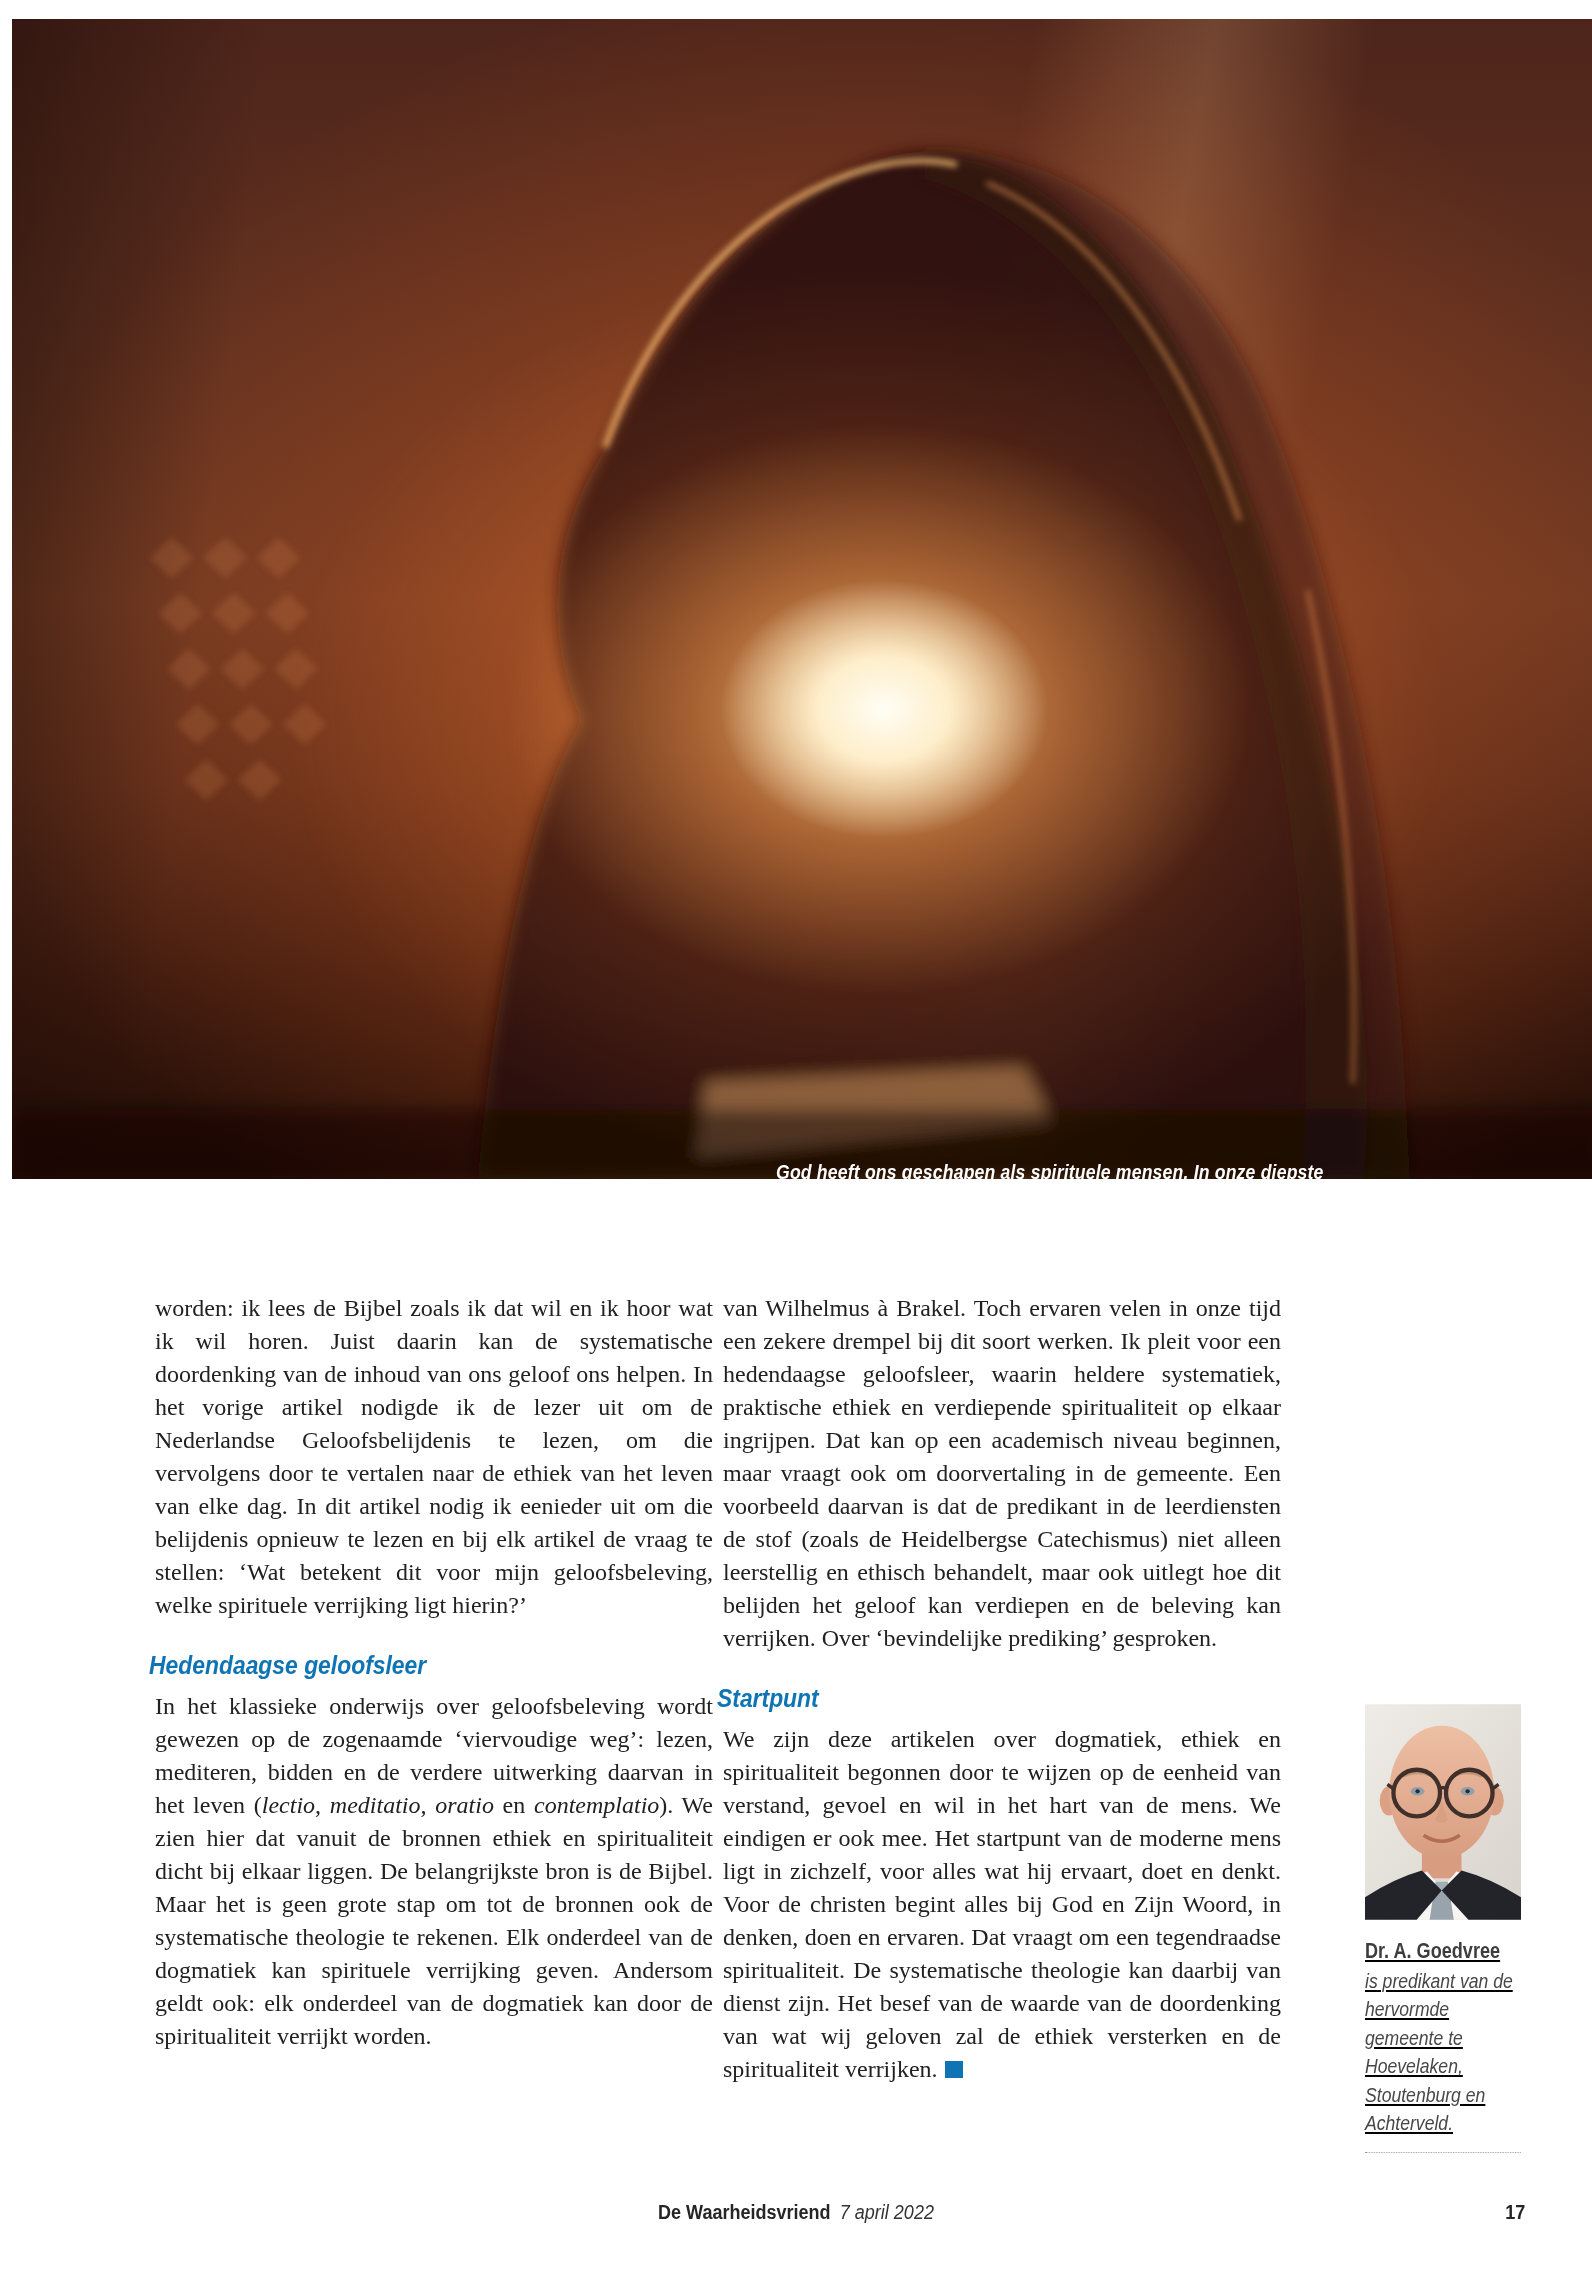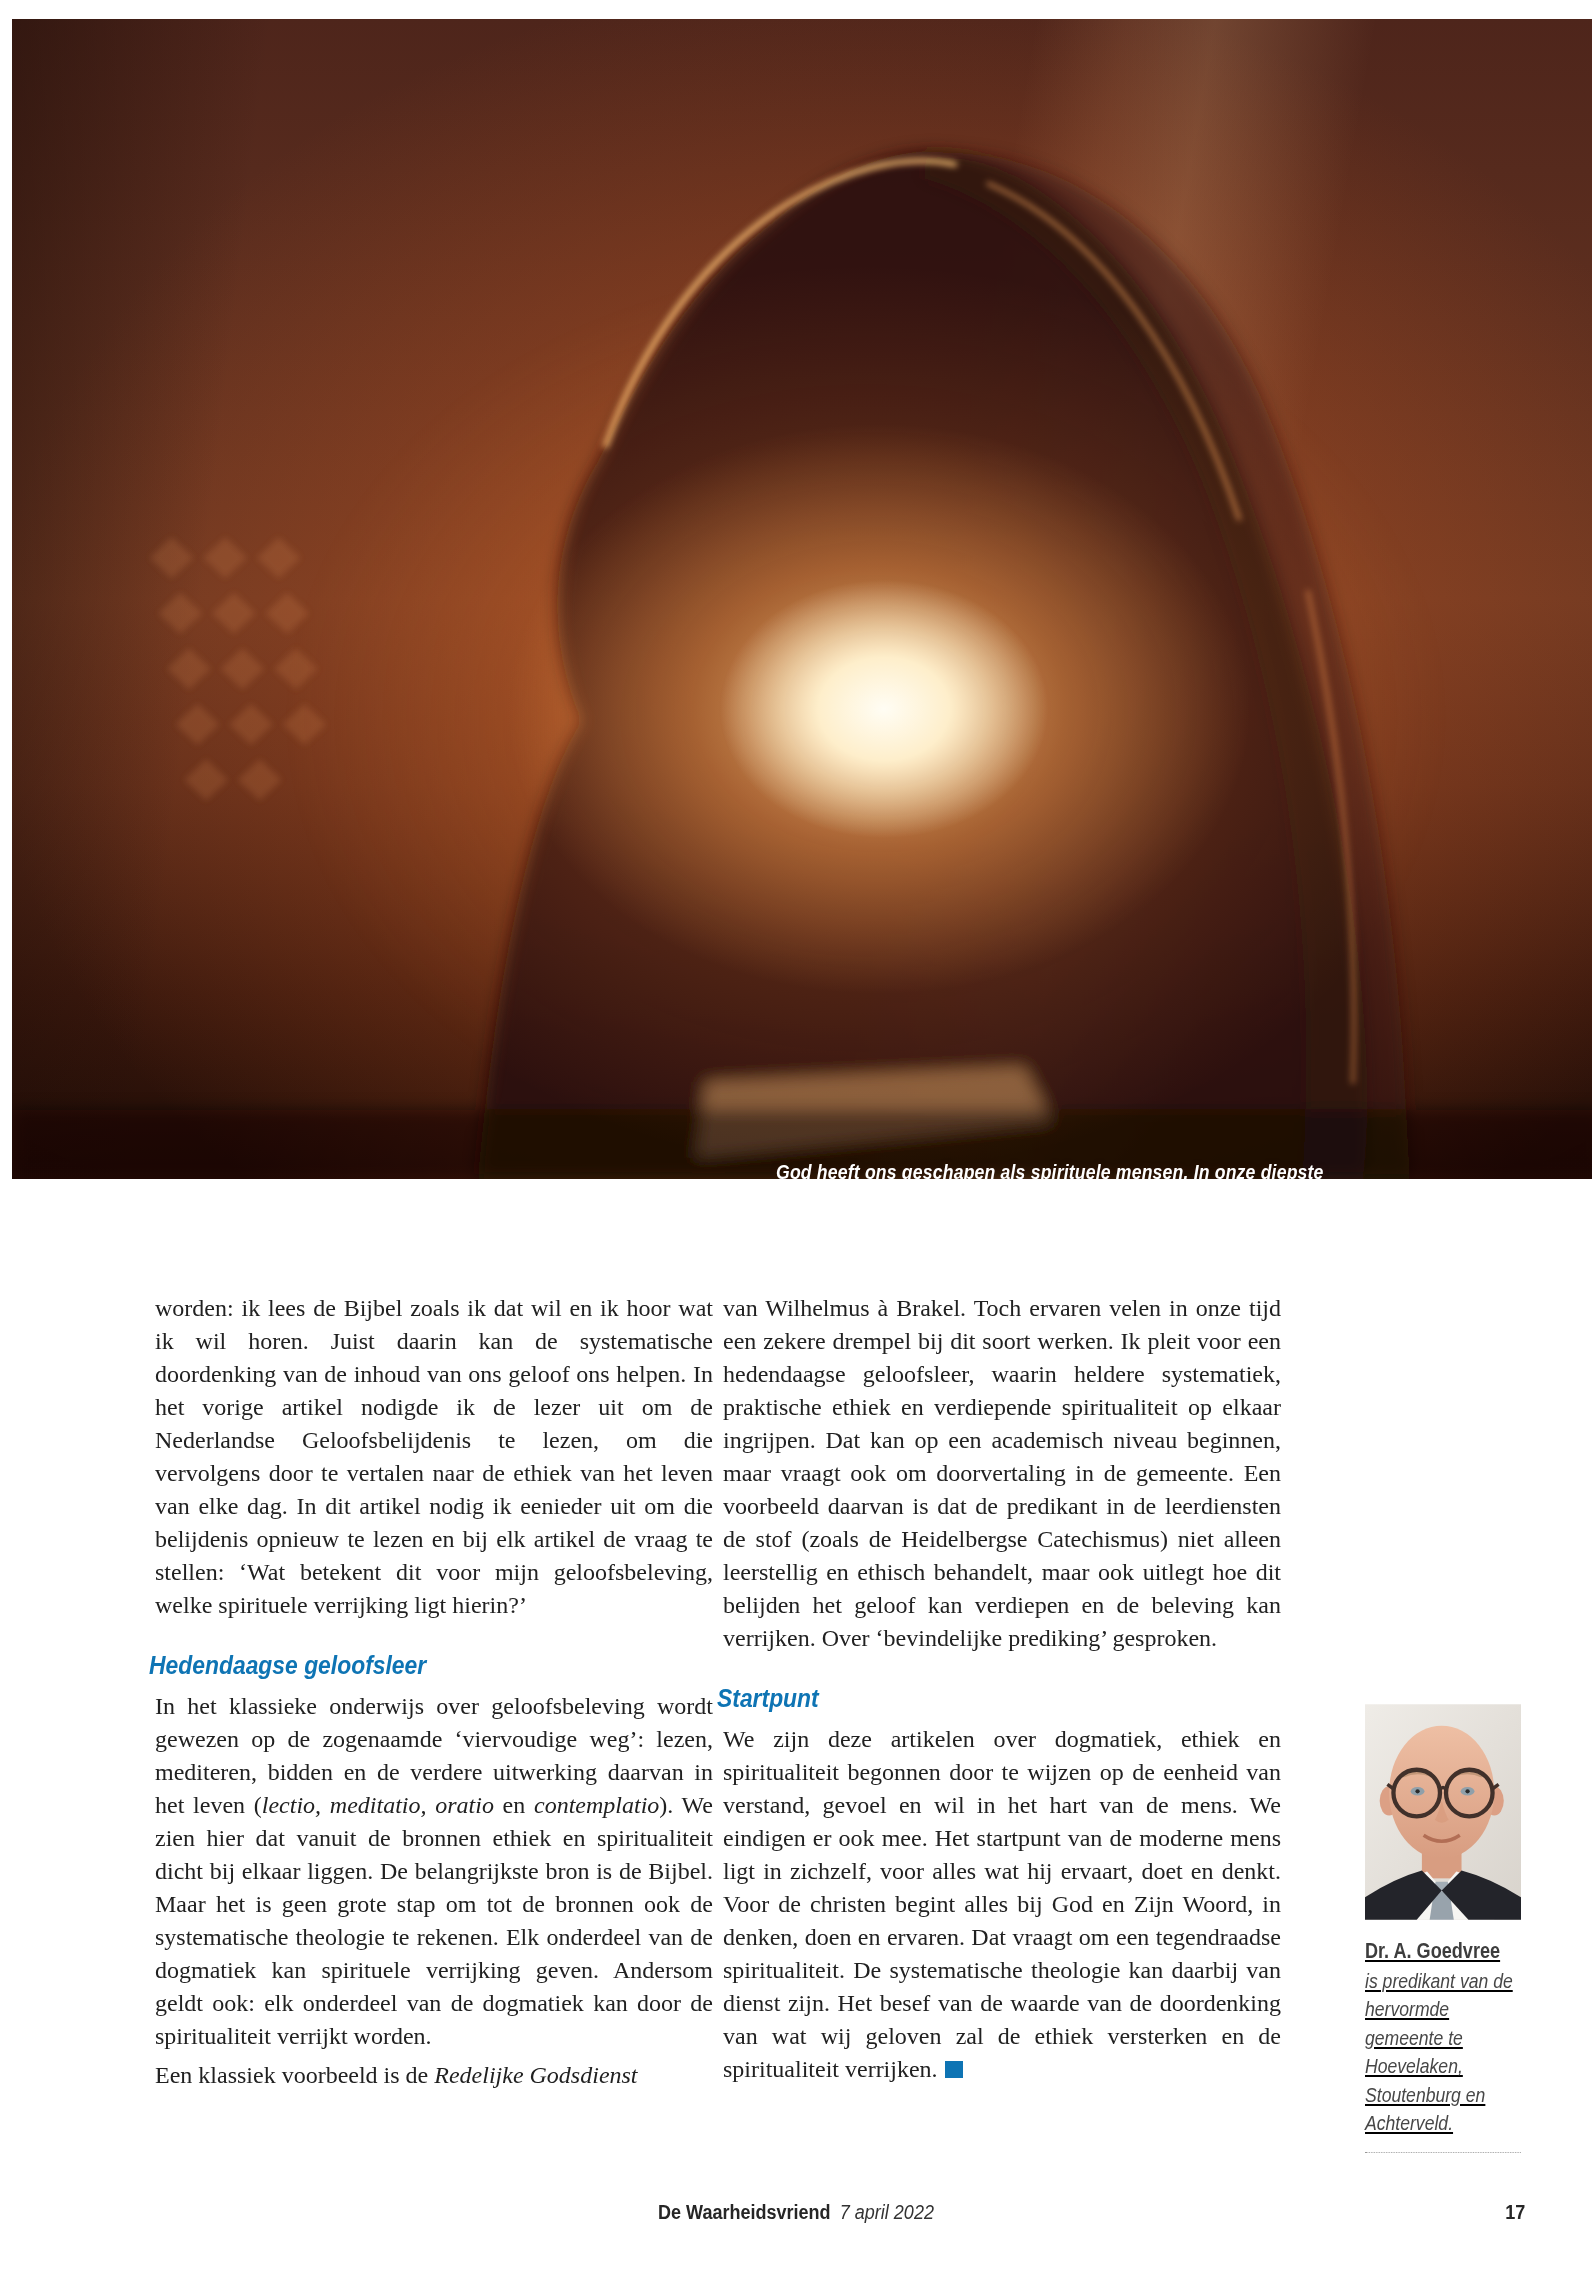--- a/index.html
+++ b/index.html
@@ -104,21 +104,20 @@
     <div class="photo-caption">
       <div>God heeft ons geschapen als spirituele mensen. In onze diepste</div>
       <div>aanleg is de mens gericht op de beleefde verbinding aan God.</div>
     </div>
   </div>
 
   <div class="col col-left">
     <p class="body-p" lang="nl"><span>worden: ik lees de Bijbel zoals ik dat wil en ik hoor wat ik wil horen. Juist daarin kan de systematische doordenking van de inhoud van ons geloof ons helpen. In het vorige artikel nodigde ik de lezer uit om de Nederlandse Geloofsbelijdenis te lezen, om die vervolgens door te vertalen naar de ethiek van het leven van elke dag. In dit artikel nodig ik eenieder uit om die belijdenis opnieuw te lezen en bij elk artikel de vraag te stellen: ‘Wat betekent dit voor mijn geloofsbeleving, welke spirituele verrijking ligt hierin?’</span></p>
     <h2 class="subhead">Hedendaagse geloofsleer</h2>
     <p class="body-p" lang="nl"><span>In het klassieke onderwijs over geloofsbeleving wordt gewezen op de zogenaamde ‘viervoudige weg’: lezen, mediteren, bidden en de verdere uitwerking daarvan in het leven (</span><i>lectio, meditatio, oratio</i><span> en </span><i>contemplatio</i><span>). We zien hier dat vanuit de bronnen ethiek en spiritualiteit dicht bij elkaar liggen. De belangrijkste bron is de Bijbel. Maar het is geen grote stap om tot de bronnen ook de systematische theologie te rekenen. Elk onderdeel van de dogmatiek kan spirituele verrijking geven. Andersom geldt ook: elk onderdeel van de dogmatiek kan door de spiritualiteit verrijkt worden.</span></p>
-    <p class="body-p" lang="nl"><span>Een klassiek voorbeeld is de </span><i>Redelijke Godsdienst</i></p>
   </div>
 
   <div class="col col-right">
     <p class="body-p" lang="nl"><span>van Wilhelmus à Brakel. Toch ervaren velen in onze tijd een zekere drempel bij dit soort werken. Ik pleit voor een hedendaagse geloofsleer, waarin heldere systematiek, praktische ethiek en verdiepende spiritualiteit op elkaar ingrijpen. Dat kan op een academisch niveau beginnen, maar vraagt ook om doorvertaling in de gemeente. Een voorbeeld daarvan is dat de predikant in de leerdiensten de stof (zoals de Heidelbergse Catechismus) niet alleen leerstellig en ethisch behandelt, maar ook uitlegt hoe dit belijden het geloof kan verdiepen en de beleving kan verrijken. Over ‘bevindelijke prediking’ gesproken.</span></p>
     <h2 class="subhead">Startpunt</h2>
     <p class="body-p" lang="nl"><span><span>We zijn deze artikelen over dogmatiek, ethiek en spiritualiteit begonnen door te wijzen op de eenheid van verstand, gevoel en wil in het hart van de mens. We eindigen er ook mee. Het startpunt van de moderne mens ligt in zichzelf, voor alles wat hij ervaart, doet en denkt. Voor de christen begint alles bij God en Zijn Woord, in denken, doen en ervaren. Dat vraagt om een tegendraadse spiritualiteit. De systematische theologie kan daarbij van dienst zijn. Het besef van de waarde van de doordenking van wat wij geloven zal de ethiek versterken en de spiritualiteit verrijken.</span></span><span class="endmark"></span></p>
   </div>
 
   <aside class="sidebar">
     <div class="portrait">

